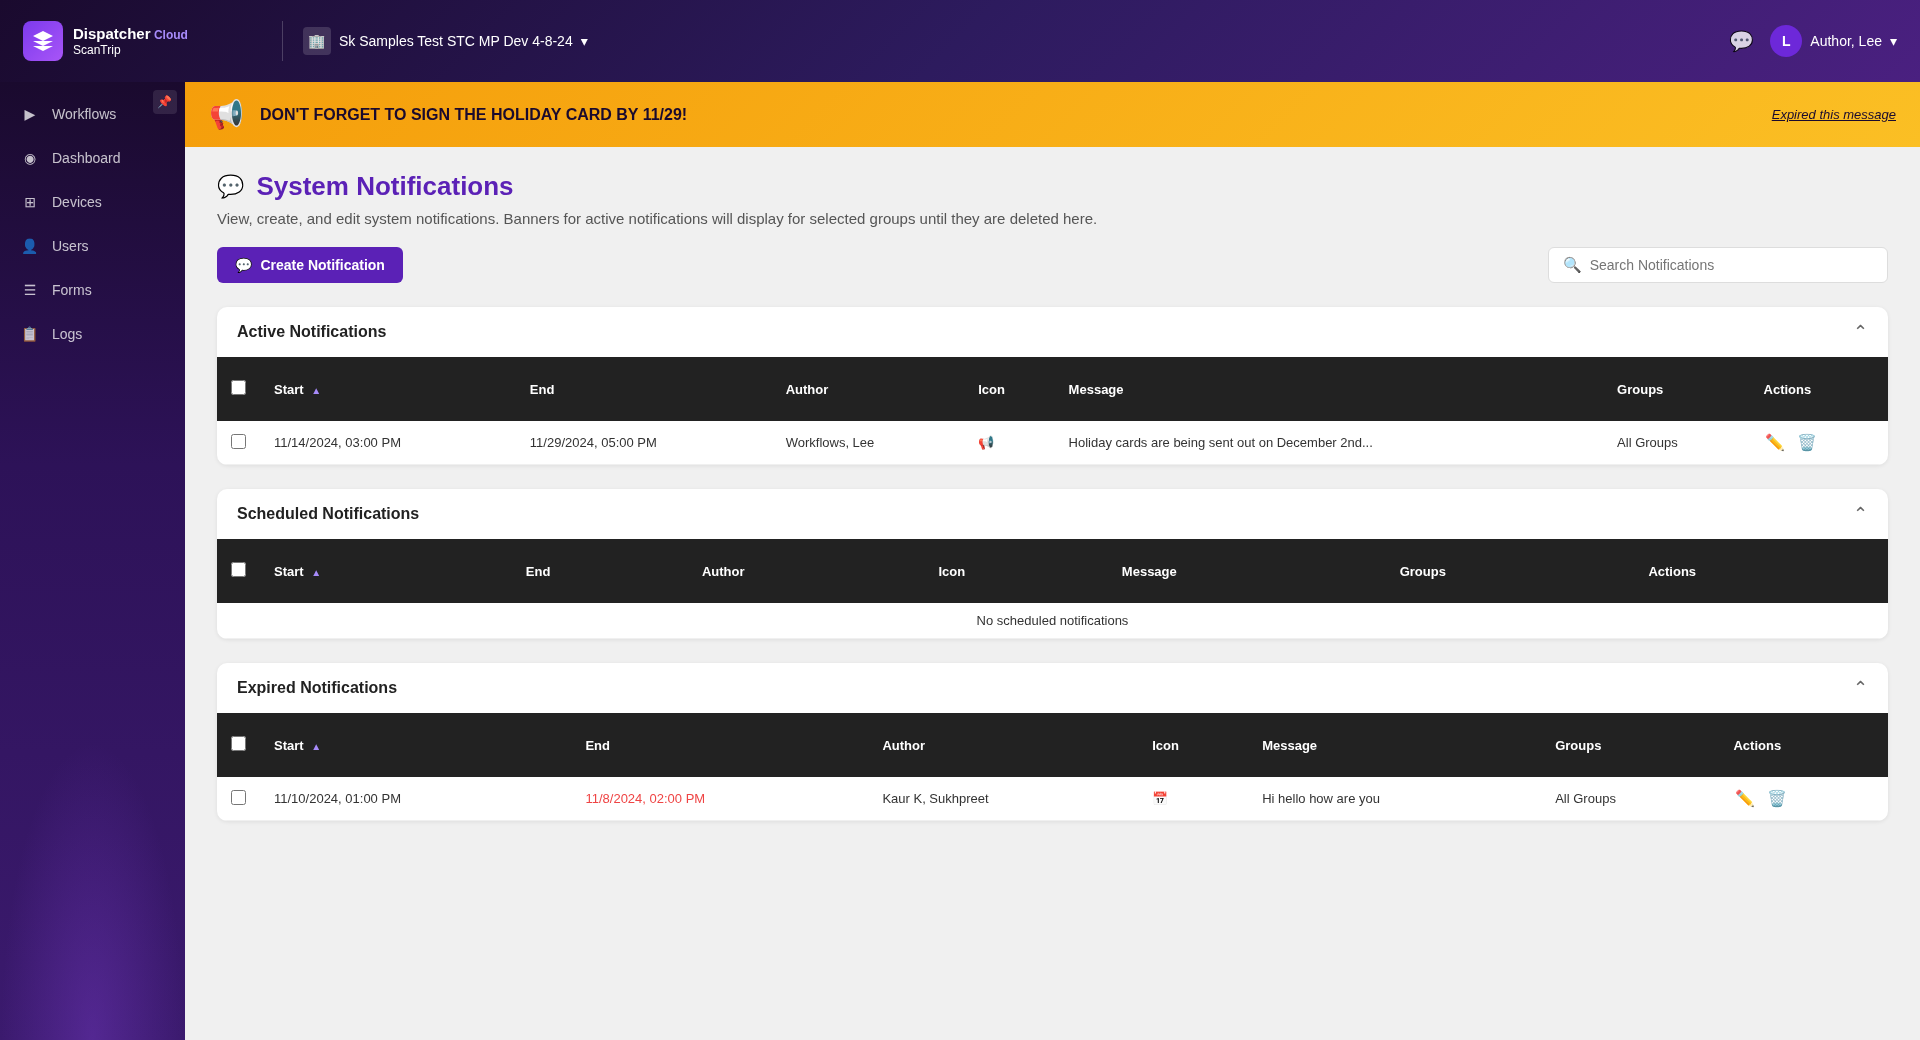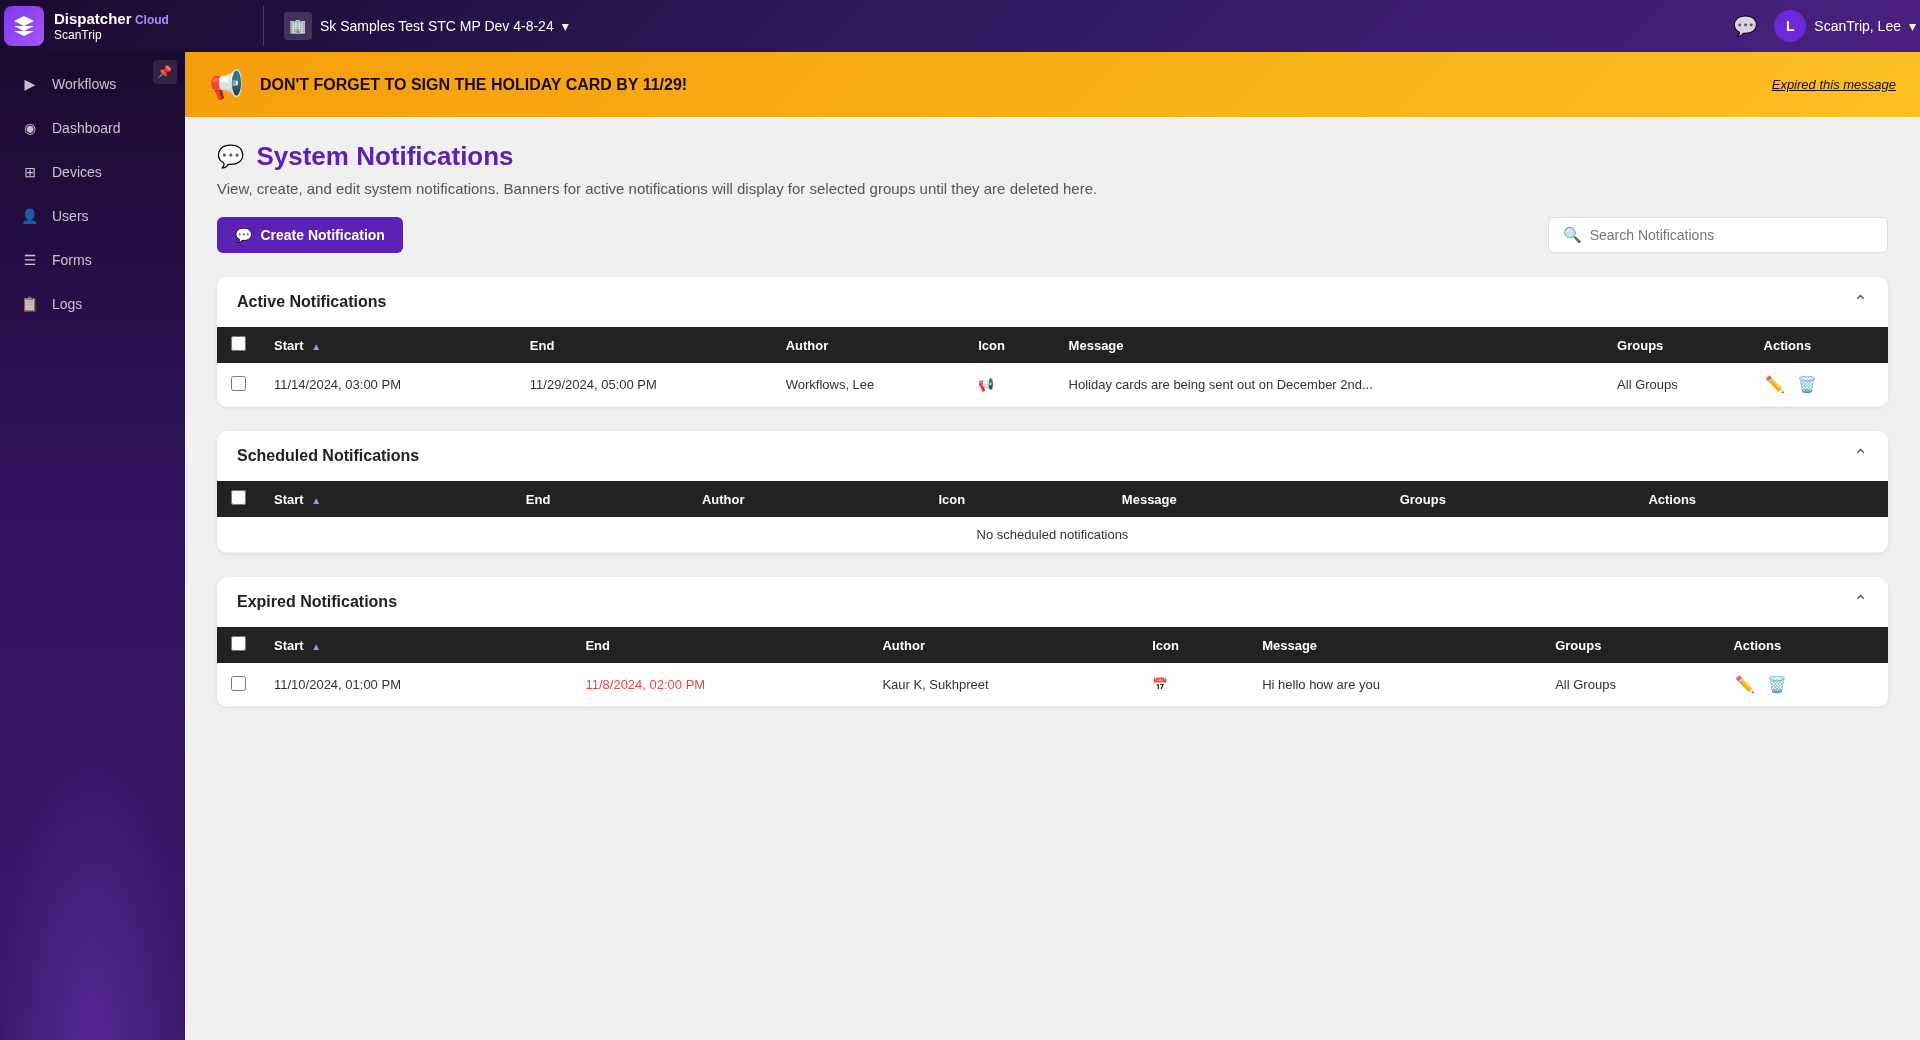--- a/index.html
+++ b/index.html
@@ -1,24 +1,24 @@
 <!DOCTYPE html>
 <html><head>
   <meta charset="utf-8">
   <style>
     * { box-sizing: border-box; margin: 0; padding: 0; }
     body { font-family: 'Segoe UI', Arial, sans-serif; background: #f5f5f5; display: flex; flex-direction: column; height: 1040px; width: 1920px; overflow: hidden; }
 
     
     .topnav {
-      height: 52px;
+      height: 82px;
       background: linear-gradient(135deg, #1a0a2e 0%, #2d1b5e 50%, #4a2080 100%);
       display: flex;
       align-items: center;
-      padding: 0 4px;
+      padding: 0 23px;
       flex-shrink: 0;
       position: relative;
       z-index: 10;
     }
     .topnav-logo {
       display: flex;
       align-items: center;
       gap: 10px;
       width: 260px;
       border-right: 1px solid rgba(255,255,255,0.2);
@@ -256,21 +256,21 @@
       font-size: 16px;
       font-weight: 700;
       color: #222;
     }
     .collapse-btn { color: #666; font-size: 18px; cursor: pointer; }
 
     
     .data-table { width: 100%; border-collapse: collapse; }
     .data-table thead tr { background: #222; }
     .data-table thead th {
-      padding: 9px 14px;
+      padding: 23px 14px;
       color: white;
       font-size: 13px;
       font-weight: 600;
       text-align: left;
     }
     .data-table thead th:first-child { width: 40px; text-align: center; }
     .data-table tbody tr { border-bottom: 1px solid #f0f0f0; }
     .data-table tbody td {
       padding: 10px 14px;
       font-size: 13px;
@@ -321,21 +321,21 @@
       <div class="org-icon">🏢</div>
       <span>Sk Samples Test STC MP Dev 4-8-24</span>
       <span>▾</span>
     </div>
   </div>
 
   <div class="topnav-right">
     <div class="chat-icon-btn">💬</div>
     <div class="user-pill">
       <div class="user-avatar">L</div>
-      <span>ScanTrip, Lee</span>
+      <span>Author, Lee</span>
       <span>▾</span>
     </div>
   </div>
 </nav>
 
 <div class="layout">
 
   <aside class="sidebar">
     <div class="pin-btn">📌</div>
 

